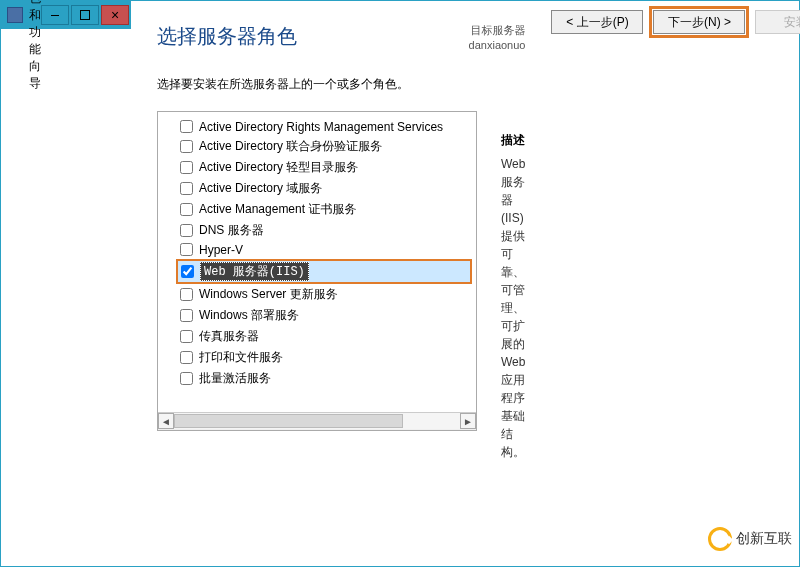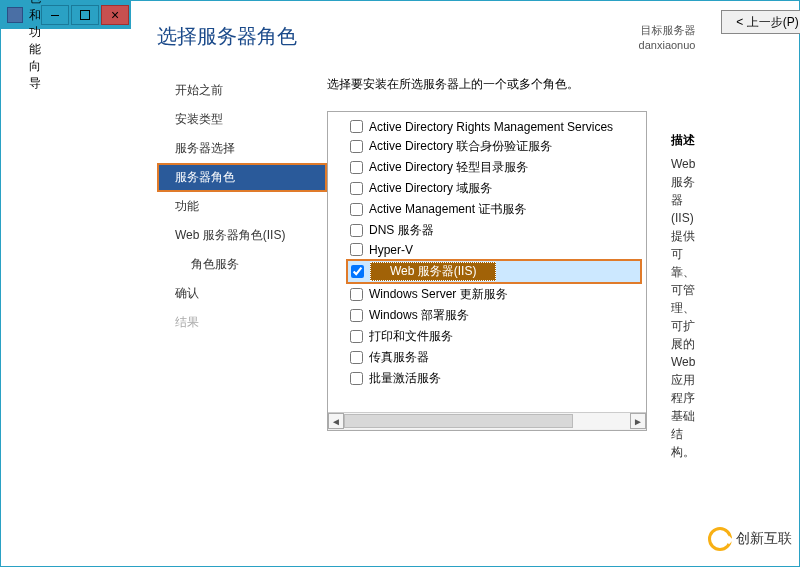--- a/index.html
+++ b/index.html
@@ -31,21 +31,21 @@
   .main { flex: 1; display: flex; gap: 24px; }
   .roles-col { width: 320px; display: flex; flex-direction: column; }
   .instr { font-size: 12px; margin-bottom: 18px; }
   .roles-label { font-size: 12px; font-weight: bold; margin-bottom: 6px; }
   .roles-box { border: 1px solid #aaa; height: 320px; display: flex; flex-direction: column; background: #fff; }
   .roles-list { flex: 1; overflow: hidden; padding: 6px 4px 6px 18px; font-size: 12px; }
   .role-row { display: flex; align-items: center; padding: 2px 4px; gap: 6px; white-space: nowrap; }
   .role-row input[type=checkbox] { width: 13px; height: 13px; }
   .role-row.selected { background: #cce8ff; border: 1px solid #7ab7e8; }
   .role-row.selected.highlight-box { outline: 2px solid #e07b2a; outline-offset: -2px; }
-  .role-row.selected .role-label { background: #a16207; color: #fff; padding: 0 19px; border: 1px dotted #fff; }
+  .role-row.selected .role-label { background: #404040; color: #fff; padding: 0 3px; border: 1px dotted #fff; font-family: Liberation Mono, monospace; }
   .hscroll { height: 18px; border-top: 1px solid #ccc; background: #f0f0f0; display: flex; align-items: center; }
   .hscroll .arrow { width: 16px; height: 16px; border: 1px solid #aaa; background: #f5f5f5; display:flex; align-items:center; justify-content:center; font-size:10px; color:#555; }
   .hscroll .track { flex: 1; height: 16px; background: #f5f5f5; position: relative; }
   .hscroll .thumb { position:absolute; left:0; width: 80%; height: 14px; top:1px; background: #d8d8d8; border:1px solid #bbb; }
 
   .desc-col { flex: 1; font-size: 12px; }
   .desc-label { font-weight: bold; margin-bottom: 6px; margin-top: 56px; }
   .desc-text { line-height: 1.5; color: #333; }
 
   .button-row { height: 56px; border-top: 0; display:flex; justify-content:flex-end; align-items:center; gap: 10px; padding-right: 22px; padding-bottom: 14px; }
@@ -74,31 +74,20 @@
   <div class="content">
     <div class="header-row">
       <div class="page-title">选择服务器角色</div>
       <div class="target-box">
         <div>目标服务器</div>
         <div>danxiaonuo</div>
       </div>
     </div>
 
     <div class="body-row">
-      <div class="nav" id="nav">
-          <div class="nav-item">开始之前</div>
-          <div class="nav-item">安装类型</div>
-          <div class="nav-item">服务器选择</div>
-          <div class="nav-item selected highlight-box">服务器角色</div>
-          <div class="nav-item">功能</div>
-          <div class="nav-item">Web 服务器角色(IIS)</div>
-          <div class="nav-item indent">角色服务</div>
-          <div class="nav-item">确认</div>
-          <div class="nav-item disabled">结果</div>
-        </div>
 
       <div class="main">
         <div class="roles-col">
           <div class="instr">选择要安装在所选服务器上的一个或多个角色。</div>
           <div class="roles-box">
             <div class="roles-list" id="roles-list">
                 <div class="role-row">
                   <input type="checkbox" style="">
                   <span class="role-label">Active Directory Rights Management Services</span>
                 </div>
@@ -133,25 +122,25 @@
                 <div class="role-row">
                   <input type="checkbox" style="">
                   <span class="role-label">Windows Server 更新服务</span>
                 </div>
                 <div class="role-row">
                   <input type="checkbox" style="">
                   <span class="role-label">Windows 部署服务</span>
                 </div>
                 <div class="role-row">
                   <input type="checkbox" style="">
-                  <span class="role-label">打印和文件服务</span>
+                  <span class="role-label">传真服务器</span>
                 </div>
                 <div class="role-row">
                   <input type="checkbox" style="">
-                  <span class="role-label">传真服务器</span>
+                  <span class="role-label">打印和文件服务</span>
                 </div>
                 <div class="role-row">
                   <input type="checkbox" style="">
                   <span class="role-label">批量激活服务</span>
                 </div>
               </div>
             <div class="hscroll">
               <div class="arrow">◄</div>
               <div class="track">
                   <div class="thumb"></div>

